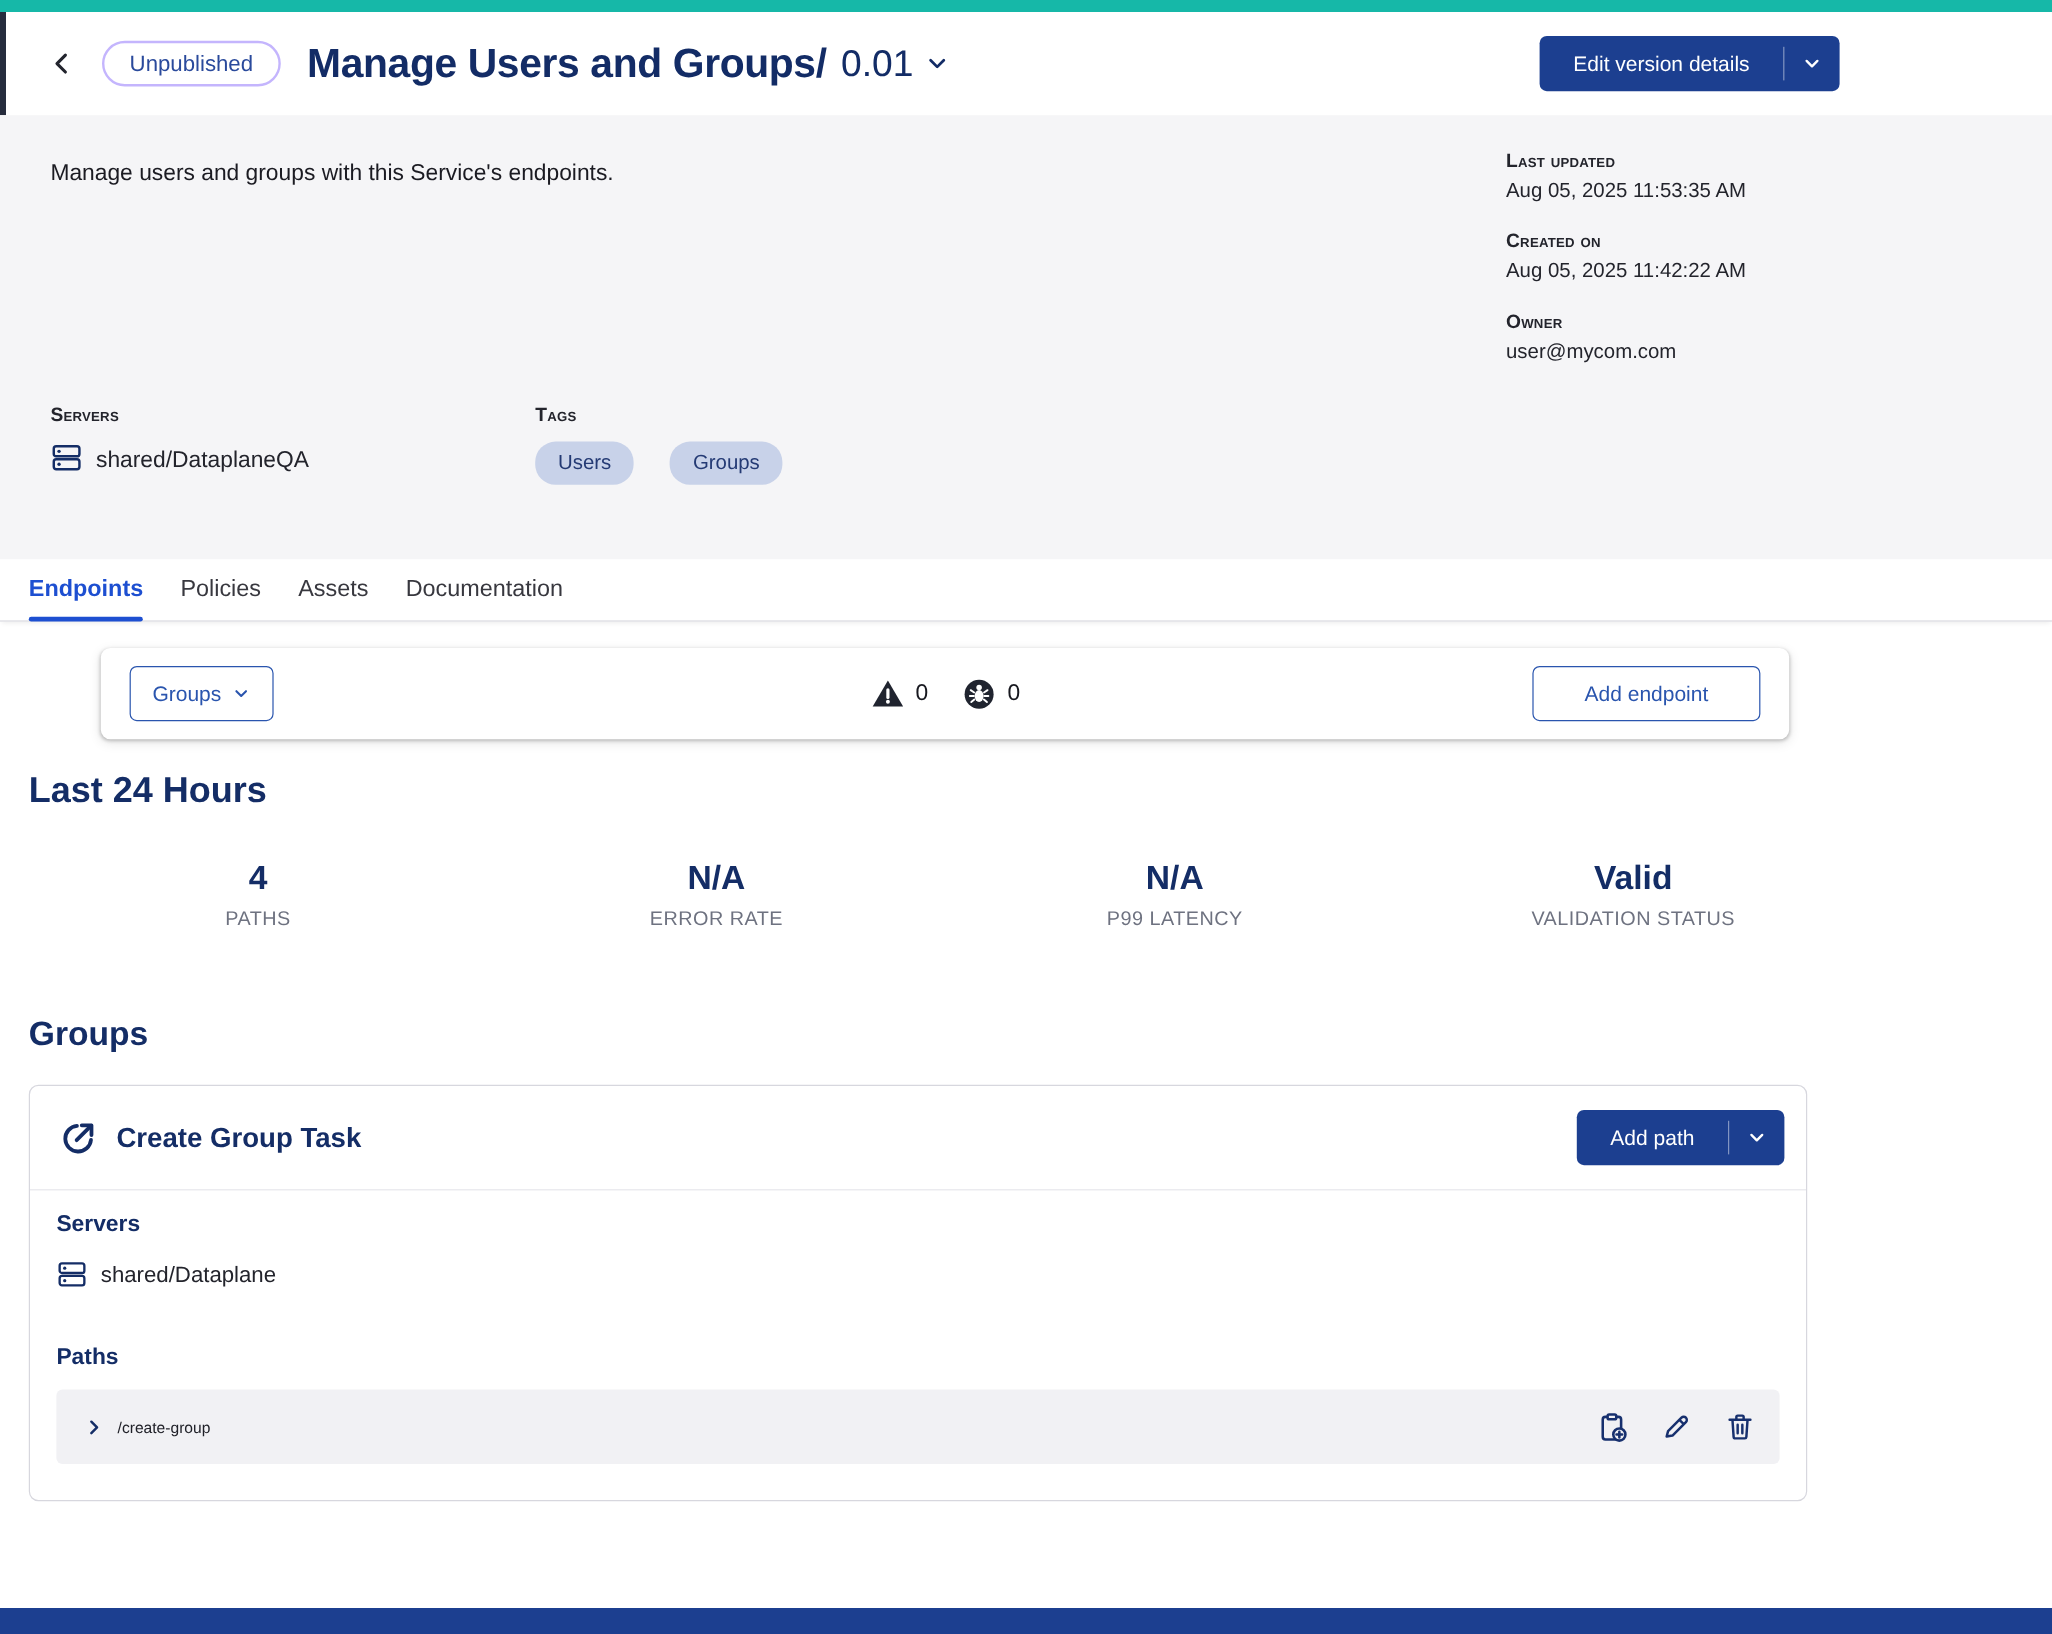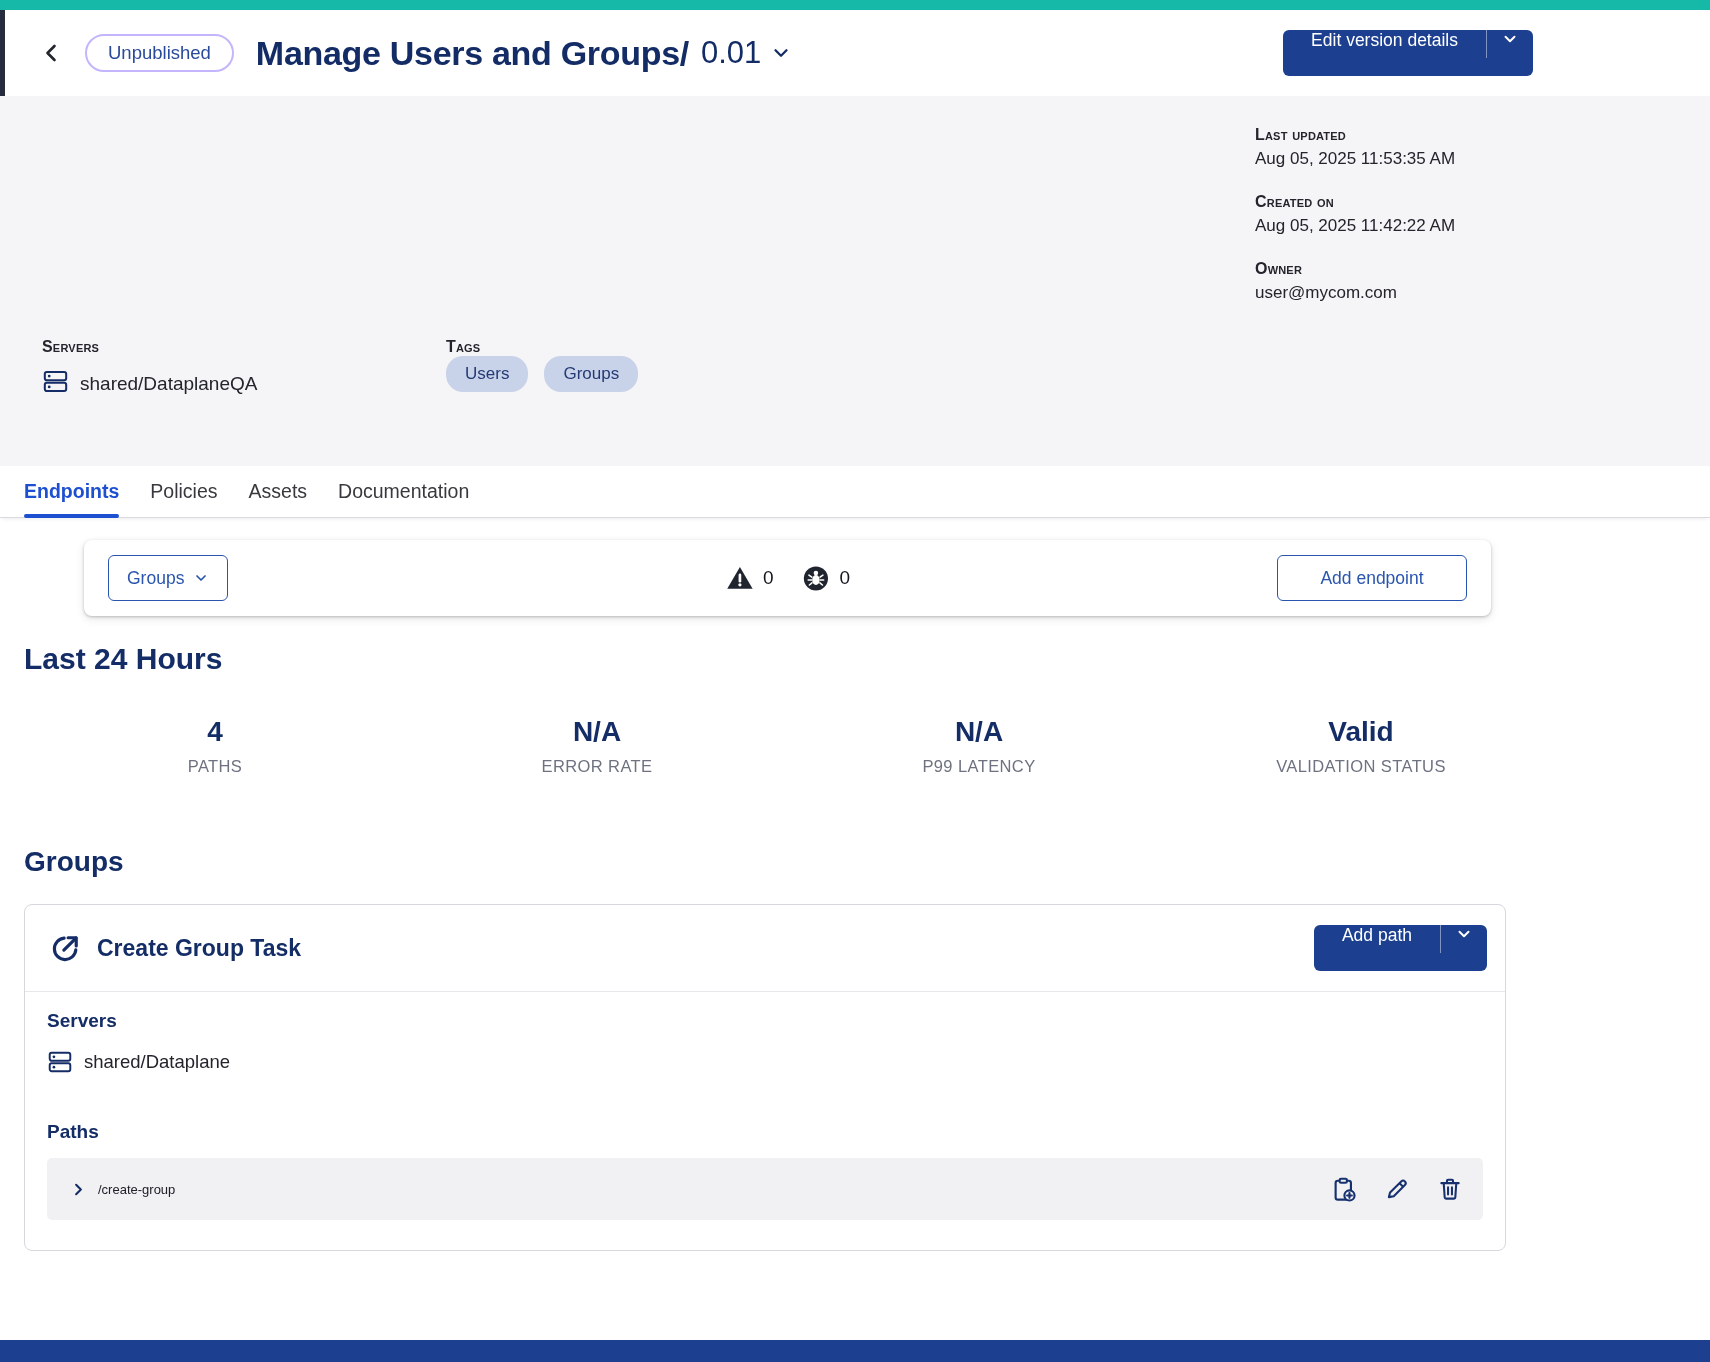--- a/index.html
+++ b/index.html
@@ -7,37 +7,37 @@
   body{font-family:"Liberation Sans",sans-serif;position:relative;background:#fff;overflow:hidden;color:#1d1d26}
 
   .top-accent{height:10px;background:#16b8a8}
 
   .app-header{height:86px;display:flex;align-items:center;background:#fff;padding:0 177px 0 30px;border-left:5px solid #262c3d}
   .back-btn{width:34px;height:34px;display:flex;align-items:center;justify-content:center;background:none;border:none;color:#23252e;margin-right:16px;cursor:pointer}
   .status-badge{border:2px solid #c4b5fd;color:#2a4a9c;border-radius:20px;padding:6px 21px;font-size:18.5px;font-weight:500;margin-right:22px;white-space:nowrap;background:#fff}
   .page-title{font-size:34px;font-weight:700;color:#132c66;letter-spacing:-.3px;white-space:nowrap}
   .version-select{display:flex;align-items:center;gap:9px;margin-left:12px;color:#132c66;font-size:31px;font-weight:400;cursor:pointer}
   .spacer{flex:1}
-  .btn-primary{background:#1c3f90;color:#fff;border:none;border-radius:6px;height:46px;display:flex;align-items:flex-start;font-size:17.5px;cursor:pointer}
+  .btn-primary{background:#1c3f90;color:#fff;border:none;border-radius:6px;height:46px;display:flex;align-items:center;font-size:17.5px;cursor:pointer}
   .btn-primary .lbl{padding:0 28px;font-weight:500;white-space:nowrap}
   .btn-primary .btn-divider{width:1px;height:28px;background:rgba(255,255,255,.45)}
   .btn-primary .chev{width:46px;display:flex;align-items:center;justify-content:center}
 
   .info-section{background:#f5f5f7;height:370px;position:relative;padding:38px 42px}
   .description{font-size:19px;color:#1b1b22}
   .meta-block{position:absolute;left:1255px;top:30px}
   .meta-item{margin-bottom:24px}
   .sc-label{font-variant:small-caps;font-size:16px;font-weight:700;color:#23242c;letter-spacing:.2px}
   .meta-value{font-size:17px;color:#23242c;margin-top:5px}
   .fields-row{position:absolute;left:42px;top:242px;display:flex}
   .field-servers{width:404px}
   .field-slug{width:403px}
   .value-row{display:flex;align-items:flex-end;gap:11px;margin-top:12px;font-size:19px;color:#23242c}
   .slug-value{margin-top:11px;font-size:18px;color:#23242c}
-  .tag-pills{display:flex;gap:16px;margin-top:0}
+  .tag-pills{display:flex;gap:30px;margin-top:12px}
   .tag-pill{background:#c8d2e9;color:#243a74;font-size:17px;padding:8px 19px;border-radius:17px}
 
   .tabs{height:52px;display:flex;align-items:stretch;padding-left:24px;gap:31px;border-bottom:1px solid #d9d9df;box-shadow:0 3px 4px -2px rgba(0,0,0,.08);background:#fff}
   .tab{display:flex;align-items:center;font-size:19.5px;color:#38383f;cursor:pointer;position:relative}
   .tab.active{color:#1d4fd1;font-weight:700}
   .tab.active::after{content:"";position:absolute;left:0;right:0;bottom:-1px;height:4px;background:#1d4fd1;border-radius:3px}
 
   .toolbar-card{width:1407px;margin:22px 0 0 84px;height:76px;background:#fff;border-radius:8px;box-shadow:0 1px 3px rgba(0,0,0,.22),0 3px 10px rgba(0,0,0,.1);display:flex;align-items:center;padding:0 24px;position:relative}
   .btn-outline{border:1.8px solid #2a55ae;color:#2a55ae;background:#fff;border-radius:6px;height:46px;display:flex;align-items:center;justify-content:center;gap:9px;font-size:17.5px;font-weight:500;cursor:pointer;padding:0 18px}
   .issue-counters{position:absolute;left:50%;transform:translateX(-50%);display:flex;align-items:center;gap:28px}
@@ -97,20 +97,21 @@
     <span class="btn-divider"></span>
     <span class="chev">
       <svg width="18" height="18" viewBox="0 0 24 24">
           <polyline points="6 9 12 15 18 9" fill="none" stroke="#fff" stroke-width="2.6" stroke-linecap="round" stroke-linejoin="round"></polyline>
         </svg>
     </span>
   </button>
 </header>
 
 <section class="info-section">
+  <p class="description">Manage users and groups with this Service's endpoints.</p>
 
   <div class="meta-block">
     <div class="meta-item">
       <div class="sc-label">Last updated</div>
       <div class="meta-value">Aug 05, 2025 11:53:35 AM</div>
     </div>
     <div class="meta-item">
       <div class="sc-label">Created on</div>
       <div class="meta-value">Aug 05, 2025 11:42:22 AM</div>
     </div>

